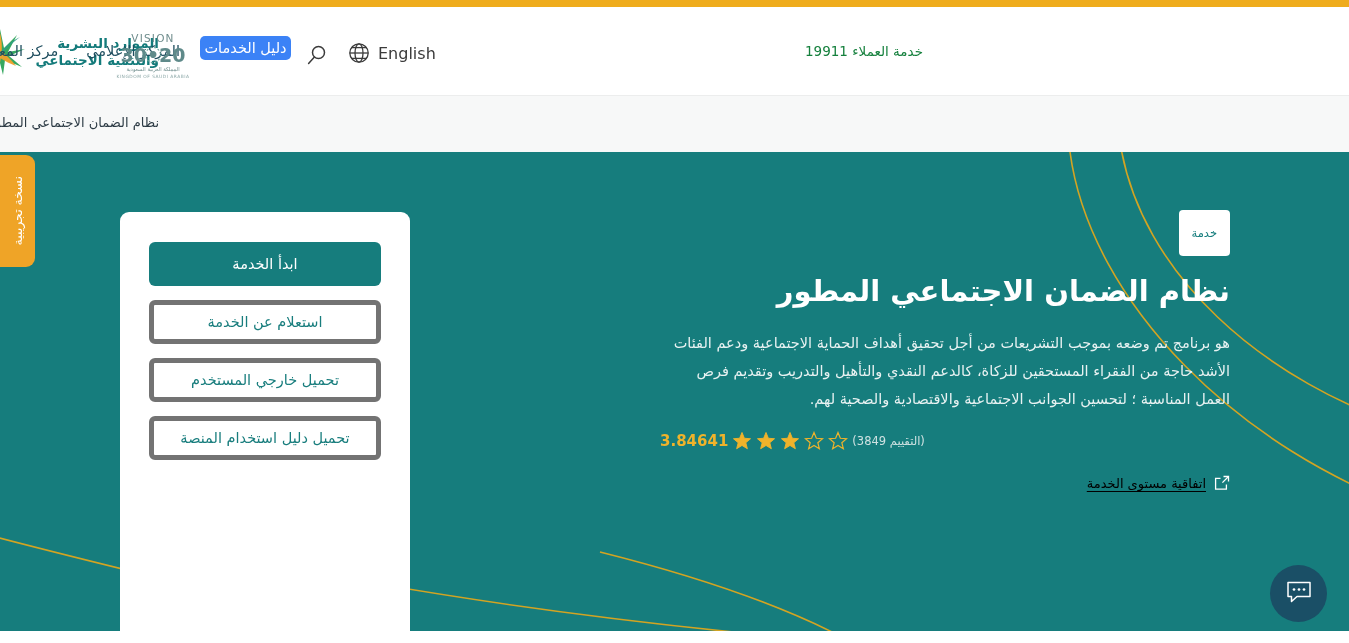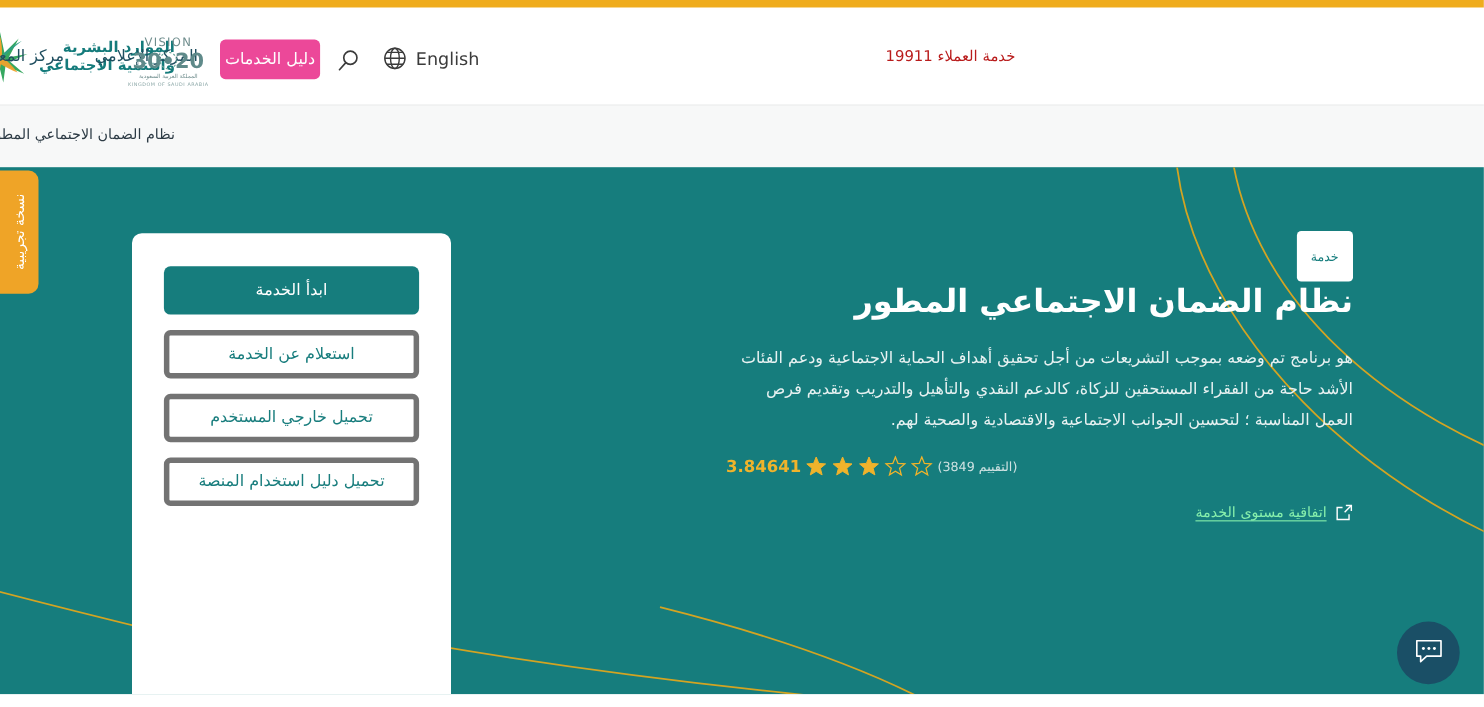--- a/index.html
+++ b/index.html
@@ -34,33 +34,33 @@
   }
   .nav {
     position:absolute; right:1074px; top:0; height:88px;
     display:flex; flex-direction:row-reverse; align-items:center; gap:28px;
   }
   .nav-item {
     color:#1F4E5F; font-size:14.5px; white-space:nowrap; cursor:pointer;
   }
   .cust-service {
     position:absolute; right:None; left:805px; top:36px;
-    color:#b91c1c; font-size:13.5px; white-space:nowrap;
+    color:#15803d; font-size:13.5px; white-space:nowrap;
   }
   .lang-wrap {
     position:absolute; left:347px; top:34px;
     display:flex; flex-direction:row-reverse; align-items:center; gap:7px;
     cursor:pointer;
   }
   .lang-label { color:#3B3B3B; font-size:16px; }
   .globe-ic { width:24px; height:24px; }
   .search-ic { position:absolute; left:305px; top:36px; width:24px; height:24px; cursor:pointer; }
   .dir-btn {
     position:absolute; left:200px; top:29px;
-    width:91px; height:36px; border-radius:5px; background:#ec4899;
+    width:91px; height:24px; border-radius:5px; background:#3b82f6;
     color:#ffffff; font-size:14.5px;
     display:flex; align-items:center; justify-content:center; cursor:pointer;
   }
 
   
   .crumb-bar {
     position:absolute; top:95px; left:0; width:1349px; height:57px;
     background:#F7F8F8; border-top:1px solid #ECEDED;
   }
   .crumb-row {
@@ -94,42 +94,42 @@
     color:#ffffff; font-size:12.5px; white-space:nowrap;
     writing-mode:vertical-rl; transform:rotate(180deg);
   }
 
   
   .hero-right {
     position:absolute; right:119px; top:58px; width:570px; text-align:right; z-index:4;
   }
   .svc-badge {
     display:inline-block; background:#ffffff; color:#167D7D;
-    font-size:11.5px; padding:16px 13px; border-radius:4px; 
+    font-size:11.5px; padding:16px 13px; border-radius:4px; margin-bottom:17px;
   }
   .hero-title {
     color:#ffffff; font-size:29px; font-weight:700; line-height:1.3; margin-bottom:18px;
   }
   .hero-desc {
     color:#E8F2F2; font-size:14.5px; line-height:1.95; margin-bottom:18px;
   }
   .rating-row {
     display:flex; flex-direction:row-reverse; align-items:center; gap:4px;
     justify-content:flex-start; margin-bottom:24px;
   }
   .rating-val { color:#EFB32B; font-size:15px; font-weight:700; }
   .stars { display:flex; flex-direction:row-reverse; gap:4px; }
   .star { width:20px; height:20px; }
   .rating-count { color:#CFE2E2; font-size:11.5px; margin-right:6px; }
   .sla-link {
     display:inline-flex; flex-direction:row-reverse; align-items:center; gap:8px;
     cursor:pointer;
   }
   .sla-text {
-    color:#86efac; font-size:13px; text-decoration:underline; text-underline-offset:3px;
+    color:#000000; font-size:13px; text-decoration:underline; text-underline-offset:3px;
   }
   .ext-ic { width:16px; height:16px; }
 
   
   .card {
     position:absolute; left:120px; top:60px; width:290px; height:510px;
     background:#ffffff; border-radius:9px; z-index:5;
     padding:30px 29px 0 29px;
   }
   .btn {

